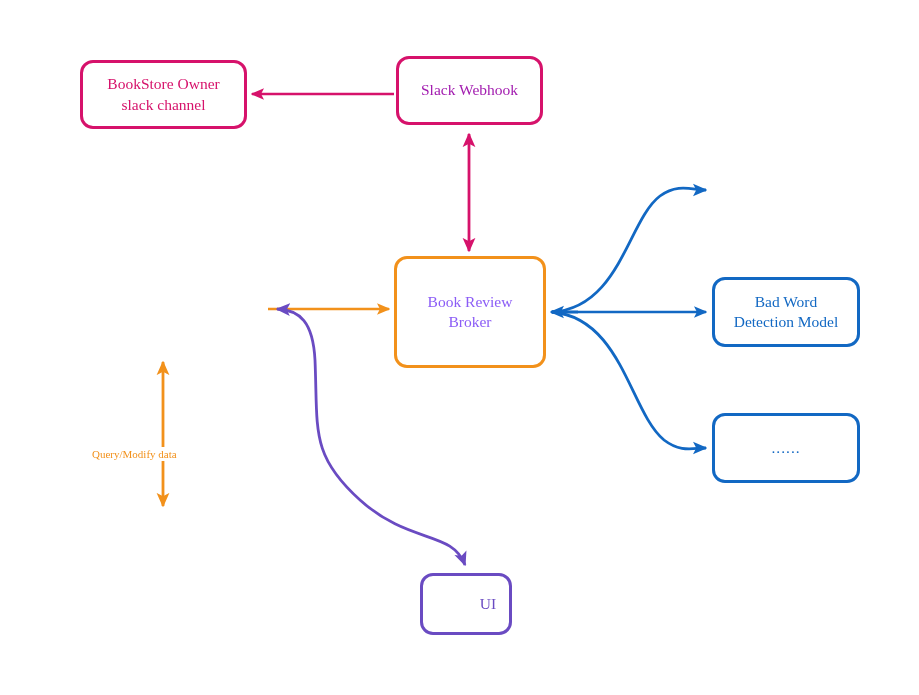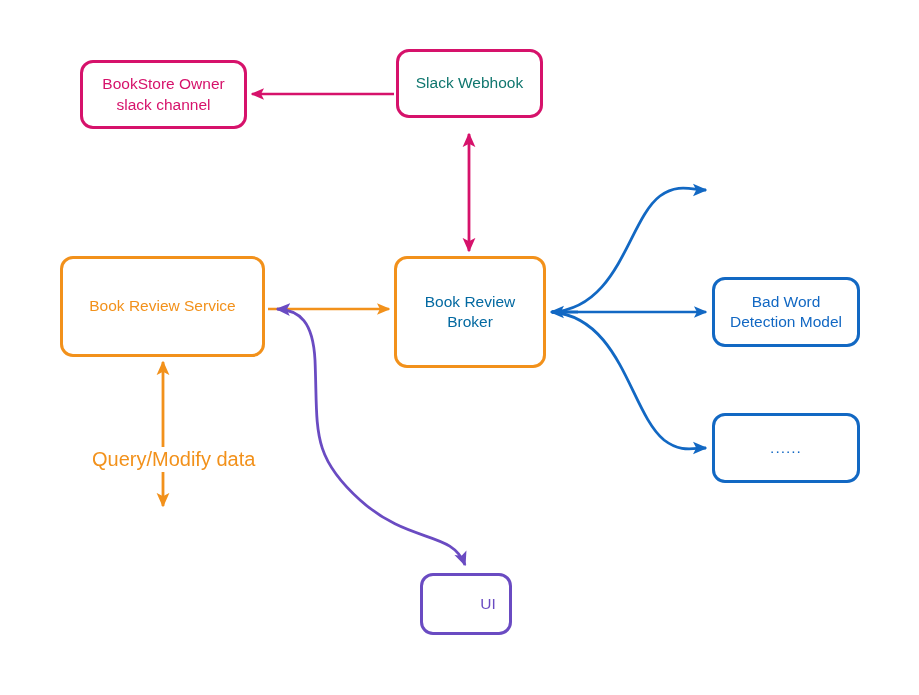--- a/index.html
+++ b/index.html
@@ -9,20 +9,21 @@
   }
   body {
     font-family: "Liberation Sans", sans-serif;
   }
   #canvas {
     position: relative;
     width: 878px;
     height: 695px;
     background: #ffffff;
     overflow: hidden;
+    font-family: Liberation Serif, serif;
   }
   #edges {
     position: absolute;
     left: 0;
     top: 0;
     width: 919px;
     height: 695px;
   }
   .node {
     position: absolute;
@@ -41,21 +42,21 @@
   }
   .node span {
     display: block;
     padding: 0 6px;
     white-space: pre-line;
   }
   .edge-label {
     position: absolute;
     z-index: 3;
     background: #ffffff;
-    font-size: 20px;
+    font-size: 11px;
     white-space: nowrap;
     padding: 1px 3px;
   }
 </style>
 </head>
 <body>
 
 <div id="canvas">
 
   <svg id="edges" viewBox="0 0 919 695" width="919" height="695" xmlns="http://www.w3.org/2000/svg">
@@ -91,29 +92,26 @@
     <path d="M 578 312 L 551 312" stroke="#1268C3" stroke-width="2.8" fill="none" marker-end="url(#ah-blue)"></path>
 
     <path d="M 277 309 C 300 310, 313 322, 315 360 C 318 430, 310 455, 360 500 C 410 545, 452 530, 465 565" stroke="#6A4BC2" stroke-width="2.8" fill="none" marker-start="url(#ah-purple)" marker-end="url(#ah-purple)"></path>
   </svg>
 
   <div class="node" style="left:80px; top:60px; width:167px; height:69px; border-color:#D6126B; color:#D6126B;">
     <span>BookStore Owner
 slack channel</span>
   </div>
 
-  <div class="node" style="left:396px; top:49px; width:147px; height:69px; border-color:#D6126B; color:#0f766e;">
+  <div class="node" style="left:396px; top:56px; width:147px; height:69px; border-color:#D6126B; color:#a21caf;">
     <span>Slack Webhook</span>
   </div>
 
-  <div class="node" style="left:60px; top:256px; width:205px; height:101px; border-color:#F2911B; color:#F2911B;">
-    <span>Book Review Service</span>
-  </div>
 
-  <div class="node" style="left:394px; top:256px; width:152px; height:112px; border-color:#F2911B; color:#0369a1;text-align:center;">
+  <div class="node" style="left:394px; top:256px; width:152px; height:112px; border-color:#F2911B; color:#8b5cf6;text-align:center;">
     <span>Book Review
 Broker</span>
   </div>
 
 
   <div class="node" style="left:712px; top:277px; width:148px; height:70px; border-color:#1268C3; color:#1268C3;text-align:center;">
     <span>Bad Word
 Detection Model</span>
   </div>
 

